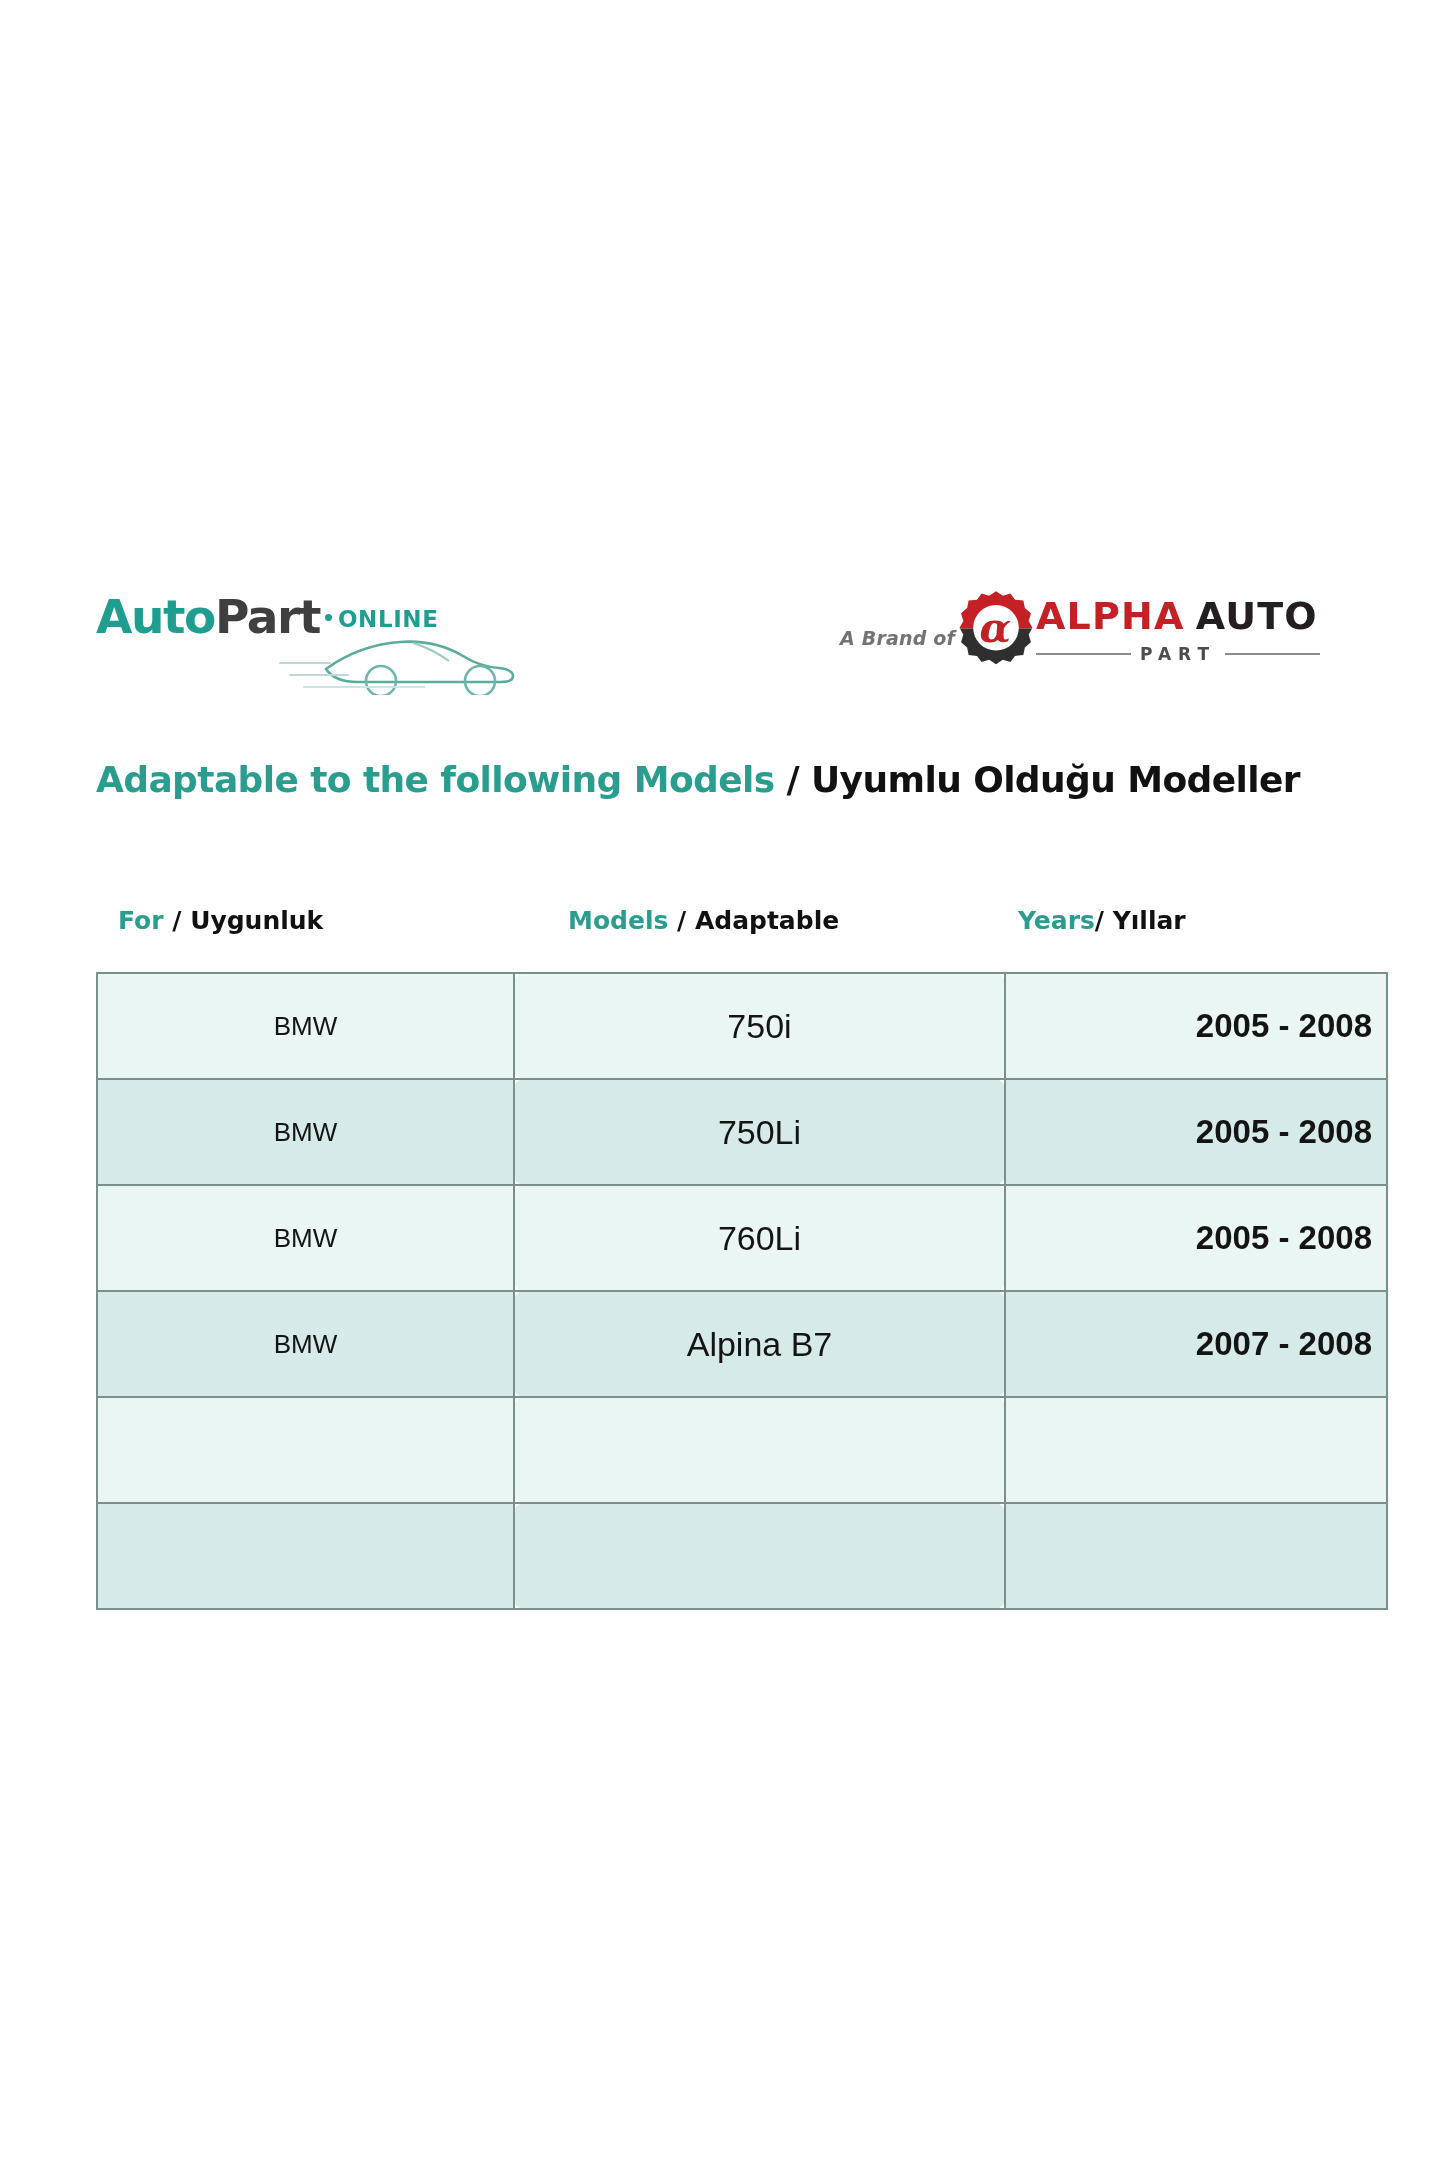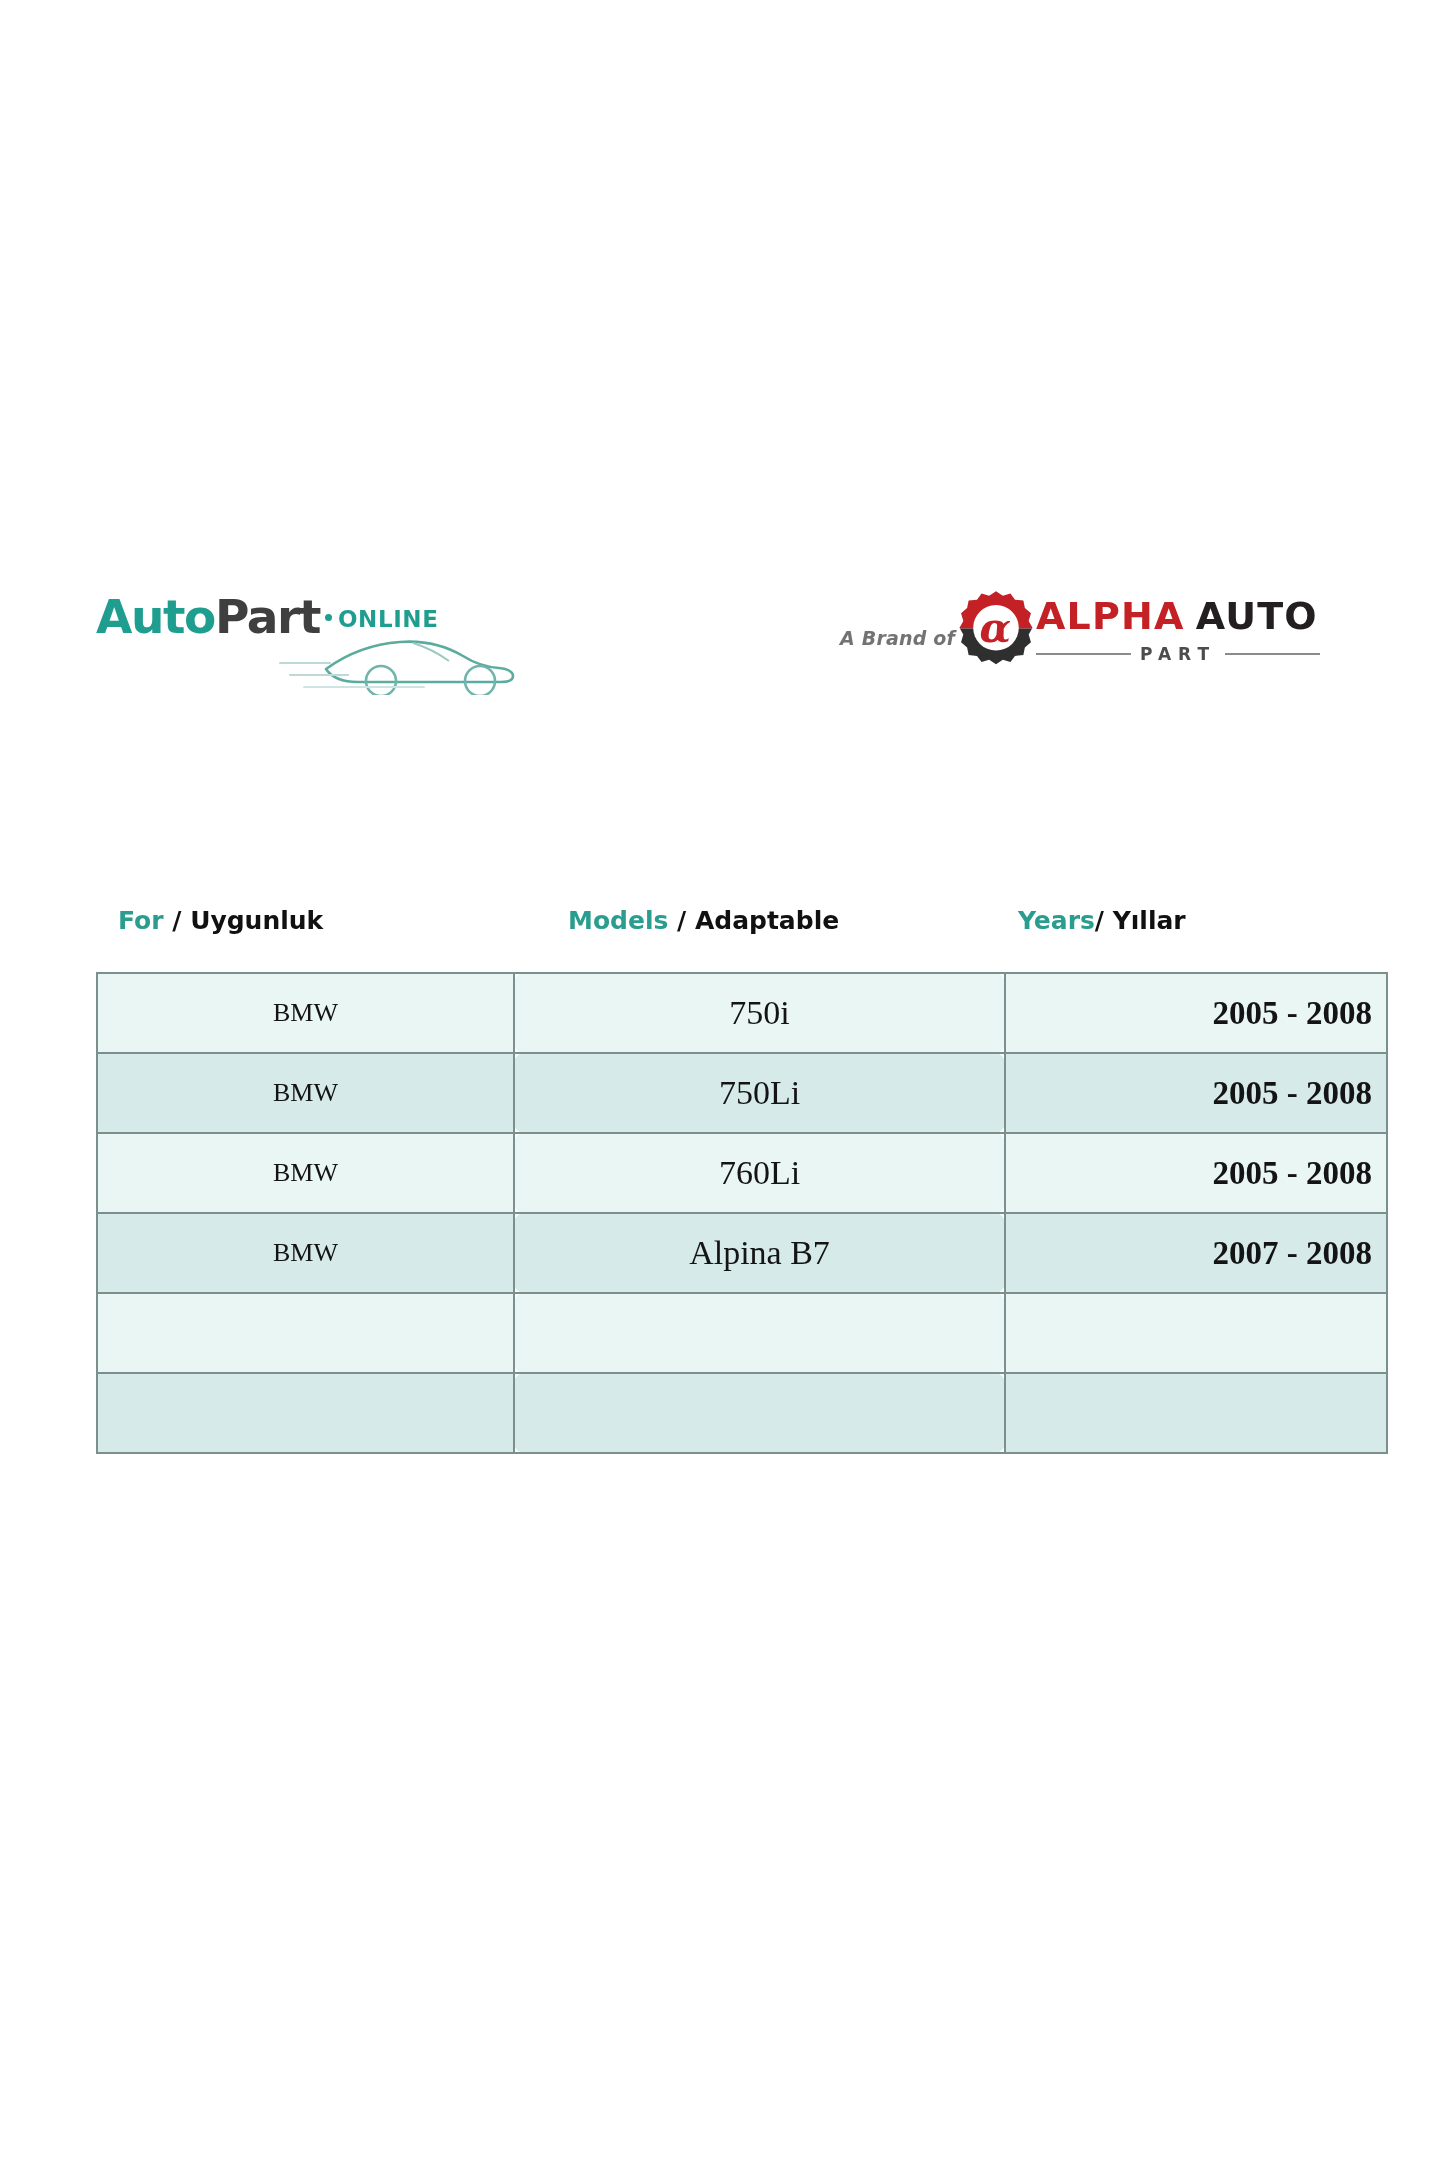--- a/index.html
+++ b/index.html
@@ -183,23 +183,23 @@
     position: absolute;
     left: 96px;
     top: 972px;
     width: 1200px;
     border-collapse: collapse;
     table-layout: fixed;
   }
   .compat-table td {
     border: 2px solid #7b8f8d;
     height: 78px;
-    padding: 0 14px;
+    padding: 13px 14px;
     vertical-align: middle;
-    font-family: Liberation Serif, serif;
+    font-family: Liberation Sans, sans-serif;
     color: #141414;
   }
   .compat-table tr.odd  td { background: #eaf6f4; }
   .compat-table tr.even td { background: #d6ebe9; }
 
   .cell-for {
     width: 387px;
     text-align: center;
     font-size: 26px;
   }
@@ -263,20 +263,21 @@
       <div class="alpha-word"><span class="aw-alpha">ALPHA</span><span class="aw-auto">AUTO</span></div>
 
       <div class="part-row">
         <span class="part-rule"></span>
         <span class="part-text">PART</span>
         <span class="part-rule"></span>
       </div>
     </div>
   </div>
 
+  <div class="heading"><span class="hd-teal">Adaptable to the following Models</span><span class="hd-black"> / </span><span class="hd-black">Uyumlu Olduğu Modeller</span></div>
 
   <div class="col-headers">
     <div class="col-head c1"><span class="ch-teal">For</span><span class="ch-black"> / </span><span class="ch-black">Uygunluk</span></div>
 
     <div class="col-head c2"><span class="ch-teal">Models</span><span class="ch-black"> / </span><span class="ch-black">Adaptable</span></div>
 
     <div class="col-head c3"><span class="ch-teal">Years</span><span class="ch-black">/ </span><span class="ch-black">Yıllar</span></div>
   </div>
 
   <table class="compat-table">

